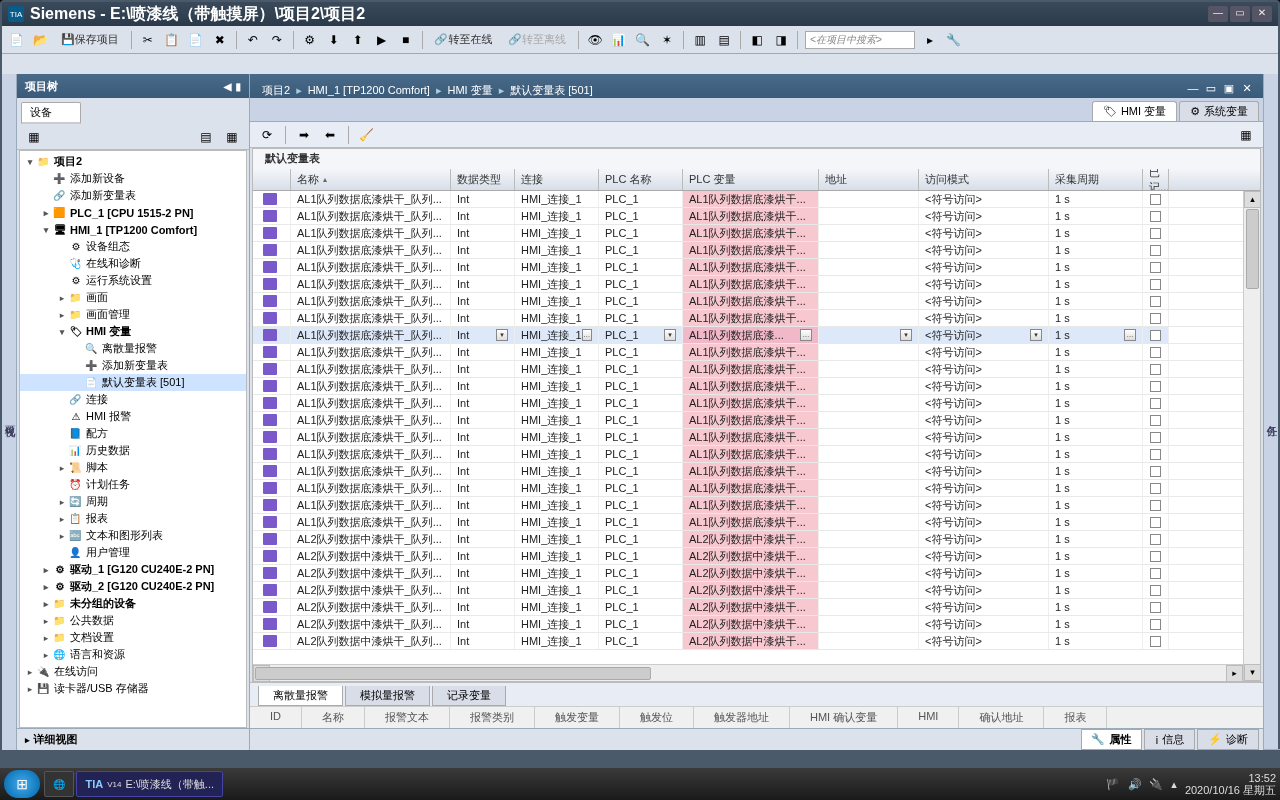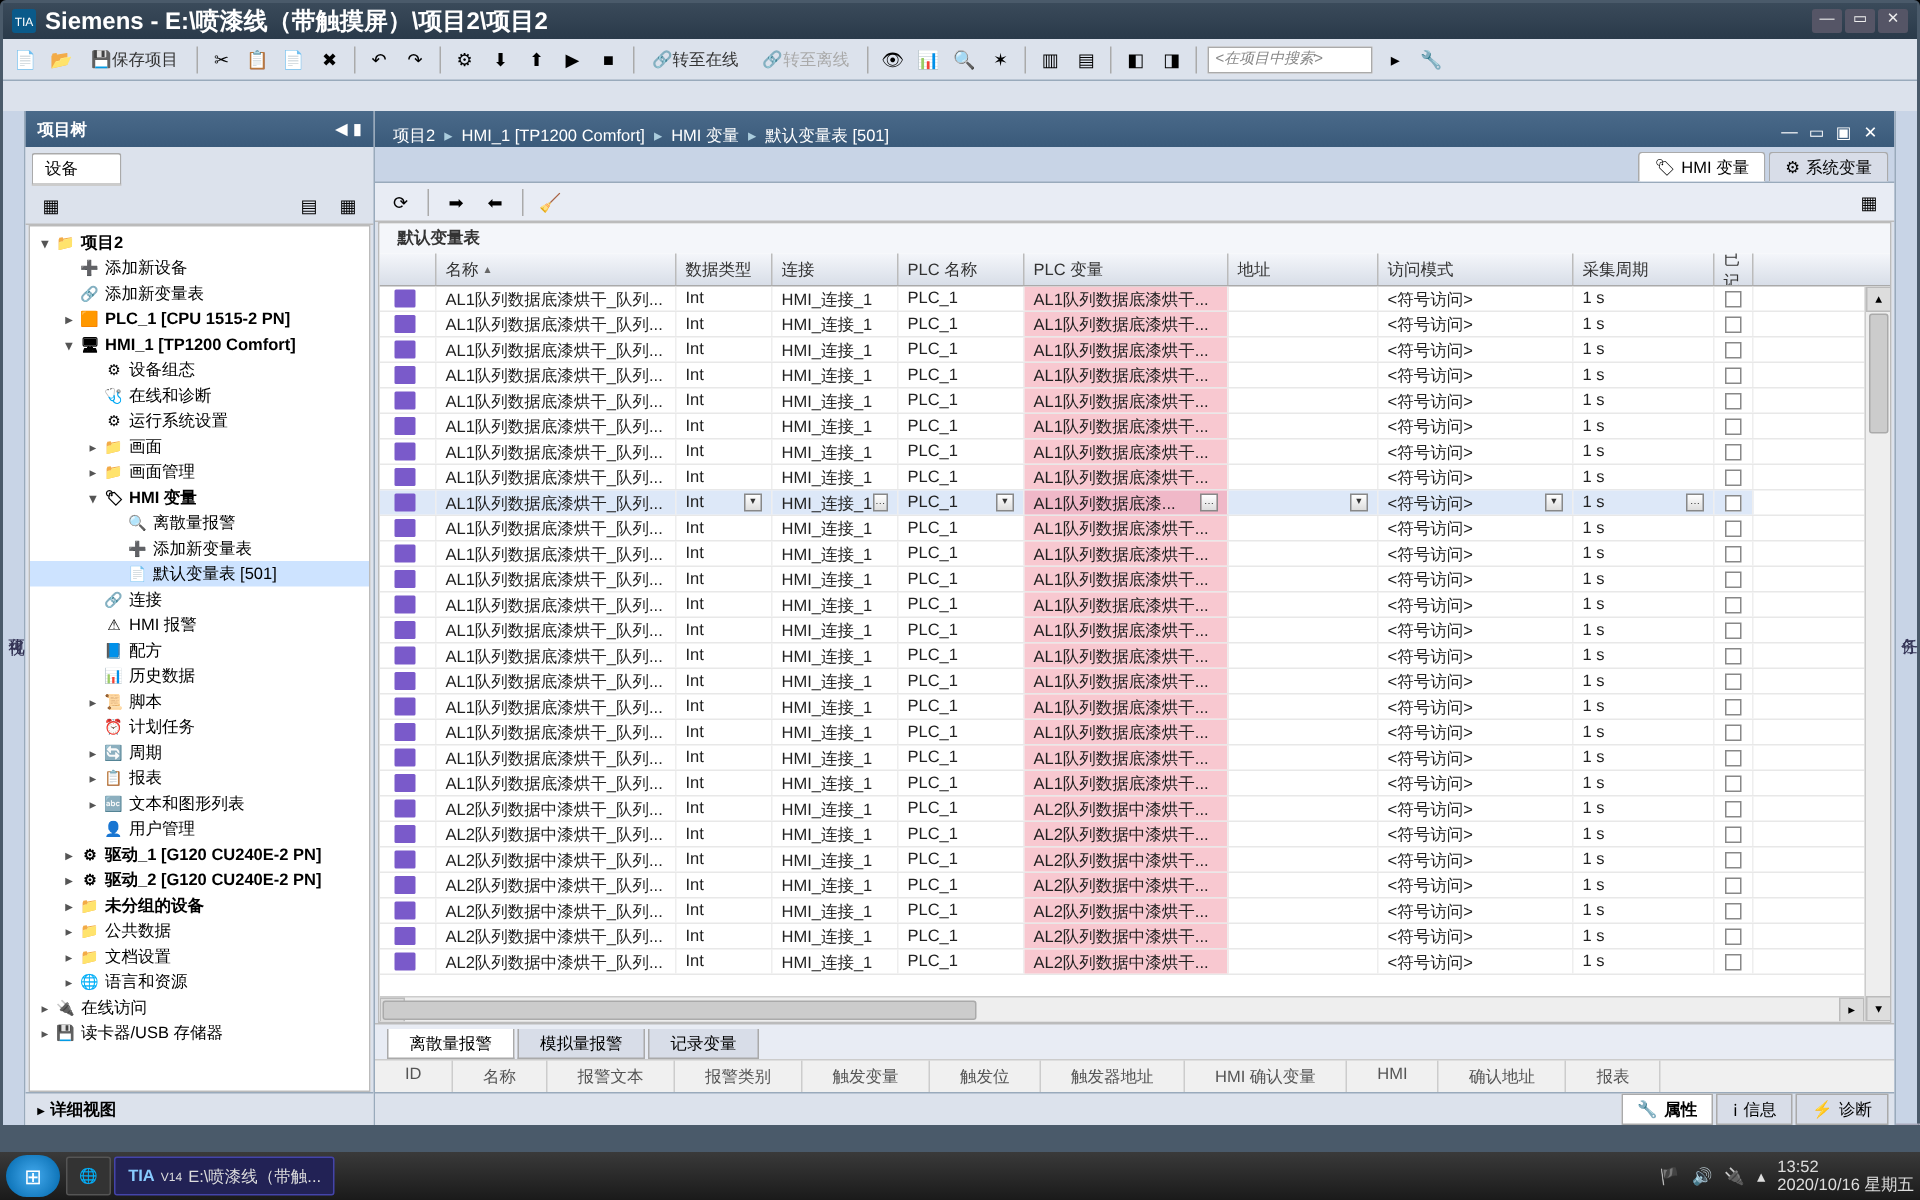--- a/index.html
+++ b/index.html
@@ -77,21 +77,21 @@
 .itab.act{background:#fff;font-weight:bold}
 .statusbar{height:22px;background:#3a5a7a;color:#fff;display:flex;align-items:center;padding:0 6px}
 .statusbar .sbtn{padding:2px 8px;background:#4a6a8a;border-radius:2px;margin-right:8px;cursor:pointer}
 .statusbar .sbtn.act{background:#2a4a6a}
 .statusbar .r{margin-left:auto;display:flex;align-items:center;gap:6px}
 .statusbar .chk{color:#4e4}
 .taskbar{position:absolute;bottom:0;left:0;right:0;height:32px;background:linear-gradient(#3a3a3a,#1a1a1a);display:flex;align-items:center;padding:0 4px}
 .taskbar .start{width:36px;height:28px;background:radial-gradient(circle,#4ae,#06a);border-radius:14px;margin-right:4px;cursor:pointer;display:flex;align-items:center;justify-content:center;color:#fff;font-size:14px}
 .taskbar .titem{height:26px;padding:0 8px;background:#333;border:1px solid #555;border-radius:2px;margin-right:2px;display:flex;align-items:center;color:#ddd;cursor:pointer;gap:4px;font-size:10px}
 .taskbar .tray{margin-left:auto;display:flex;align-items:center;color:#ddd;gap:8px;font-size:10px}
-.taskbar .clock{line-height:12px}
+.taskbar .clock{text-align:right;line-height:12px}
 .rightstrip{width:15px;background:#c8d4e6;border-left:1px solid #9ab;writing-mode:vertical-lr;text-align:center;padding-top:10px;color:#335}
 .rightstrip .sec{padding:6px 0;border-bottom:1px solid #aab}
 .vscroll{width:17px;background:#eee;border-left:1px solid #ccc;position:relative}
 .vscroll .thumb{position:absolute;left:2px;top:18px;width:13px;height:80px;background:#ccc;border:1px solid #aaa;border-radius:2px}
 .vscroll .ar{position:absolute;left:0;width:17px;height:17px;background:#ddd;border:1px solid #bbb;text-align:center;font-size:9px;line-height:15px}
 .vscroll .ar.t{top:0}.vscroll .ar.b{bottom:0}
 .tbl-wrap{flex:1;display:flex;overflow:hidden}
 .tbl-left{flex:1;display:flex;flex-direction:column;overflow:hidden}
 </style>
 </head>

